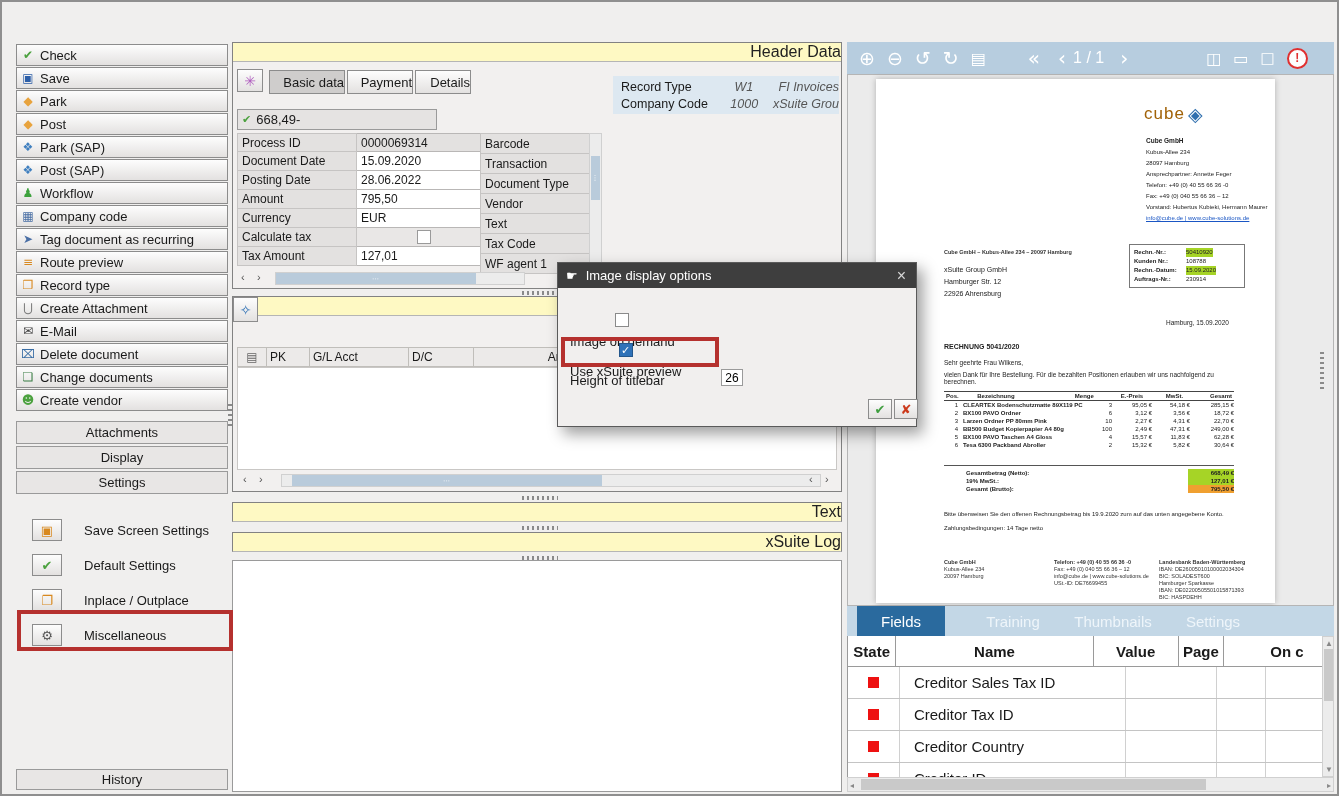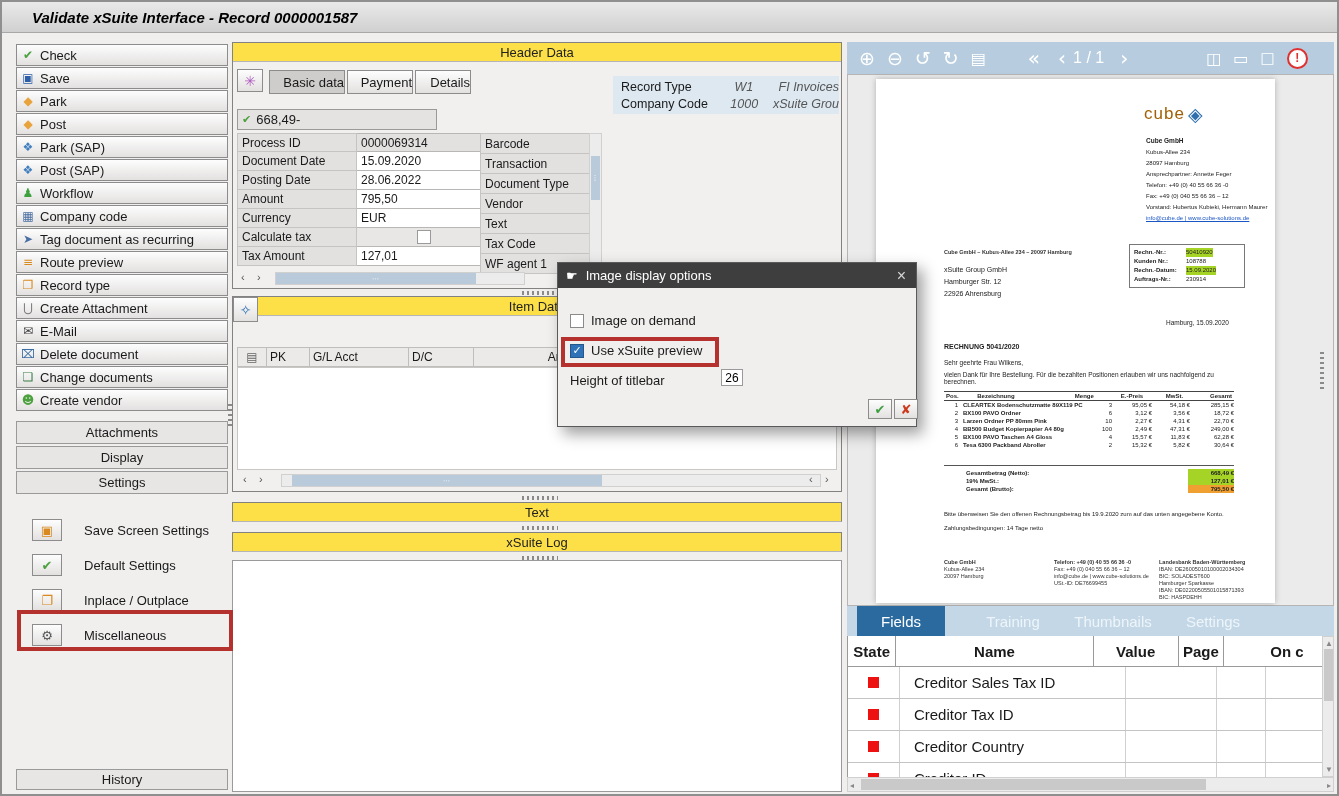--- a/index.html
+++ b/index.html
@@ -18,22 +18,22 @@
   .sb-btn{height:22px;margin-bottom:1px;display:flex;align-items:center;gap:5px;padding:0 4px;font-size:13px;}
   .sb-ico{width:14px;text-align:center;font-size:12px;flex:0 0 14px;}
   .sb-view{height:21px;margin-bottom:2px;border:1px solid #9a9a9a;background:#e8e6e5;display:flex;align-items:center;justify-content:center;font-size:13px;}
   .set-row{display:flex;align-items:center;gap:22px;margin:13px 0 0 16px;height:22px;}
   .set-ico{width:30px;height:22px;display:flex;align-items:center;justify-content:center;font-size:13px;}
   .set-lbl{font-size:13px;}
   .history{left:14px;top:767px;width:212px;height:21px;border:1px solid #9a9a9a;background:#e8e6e5;display:flex;align-items:center;justify-content:center;font-size:13px;}
   .hl-red-frame{border:4px solid #b5312e;z-index:6;pointer-events:none;}
   
   .panel{border:1px solid #828282;background:#f2f0ef;}
-  .pbar{position:absolute;left:0;top:0;width:100%;height:18px;background:#fde047;border-bottom:1px solid #b5b5b5;
-        display:flex;align-items:center;justify-content:center;font-size:13px;color:#222;}
+  .pbar{position:absolute;left:0;top:0;width:100%;height:18px;background:#fef9c3;border-bottom:1px solid #b5b5b5;
+        display:flex;align-items:center;justify-content:flex-end;font-size:16px;color:#222;}
   .tab{position:absolute;height:22px;display:flex;align-items:center;justify-content:flex-end;font-size:13px;border:1px solid #8c8c8c;background:linear-gradient(#fdfdfd,#e3e1e0);}
   
   .frow{display:flex;height:19px;}
   .cell-label{width:114px;background:#e3e1e0;border:1px solid #c6c4c3;border-top:none;font-size:12px;display:flex;align-items:center;padding-left:4px;}
   .frow:first-child .cell-label{border-top:1px solid #c6c4c3;}
   .cell-value{width:124px;background:#fff;border:1px solid #b9b7b6;border-left:none;border-top:none;font-size:12px;display:flex;align-items:center;padding-left:4px;}
   .frow:first-child .cell-value{border-top:1px solid #b9b7b6;}
   .cell-value.readonly{background:#e3e1e0;}
   .cell-value.checkbox{background:#e9e7e6;}
   .cell-value.checkbox::after{content:"";width:12px;height:12px;background:#fff;border:1px solid #9a9a9a;margin-left:56px;}
@@ -79,31 +79,28 @@
   .tot-row .tl{margin-left:22px;} .tot-row .tv{margin-left:auto;width:46px;text-align:right;}
   .foot{font-size:5.5px;line-height:7px;color:#333;}
   .foot div:first-child{font-weight:bold;}
   
   .dialog{left:555px;top:260px;width:360px;height:165px;background:#f1efee;border:1px solid #5a5a5a;
           box-shadow:6px 7px 14px rgba(0,0,0,0.38);z-index:10;}
   .dlg-title{position:absolute;left:0;top:0;width:100%;height:25px;background:#3e3e3e;color:#fff;display:flex;align-items:center;font-size:13px;}
   .cb{width:14px;height:14px;border:1px solid #8a8a8a;background:#fff;display:inline-flex;align-items:center;justify-content:center;box-sizing:border-box;}
   .cb.checked{background:#2f72b8;border-color:#24578c;}
   .cb.checked::after{content:"✓";color:#fff;font-size:11px;font-weight:bold;}
-  .opt-row{position:absolute;display:flex;align-items:center;gap:7px;font-size:13px;}
+  .opt-row{position:absolute;display:flex;align-items:center;gap:7px;font-size:13px;flex-direction:column;}
   .glyph{font-family:"DejaVu Sans",sans-serif;}
 </style>
 </head>
 <body>
 
 <div id="app">
 
-  <div class="abs titlebar">
-    <span>Validate xSuite Interface - Record 0000001587</span>
-  </div>
 
   <div class="abs sidebar">
     <div>
 
     <div class="sb-btn btn3d">
         <span class="sb-ico glyph" style="color: rgb(75, 161, 62);">✔</span>
         <span>Check</span>
       </div>
         <div class="sb-btn btn3d">
         <span class="sb-ico glyph" style="color: rgb(45, 95, 168);">▣</span>

